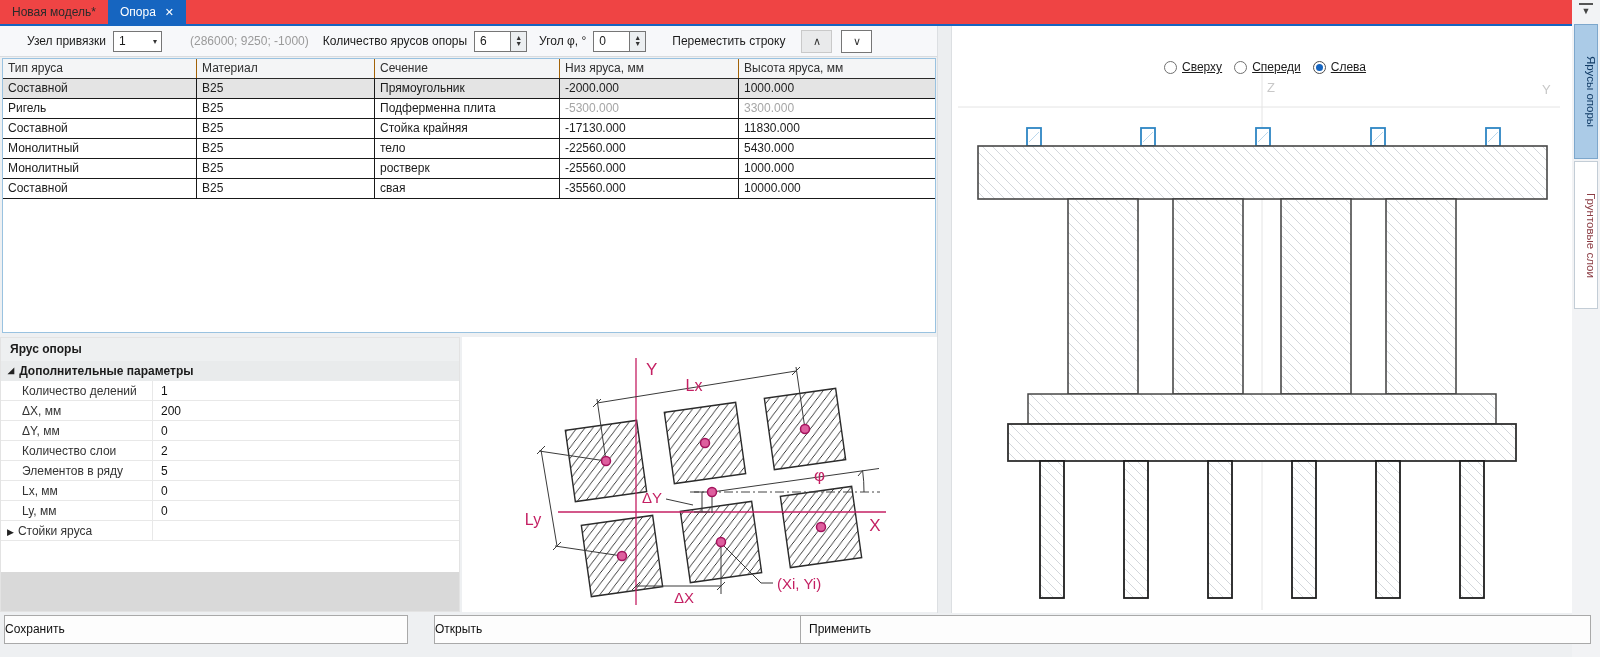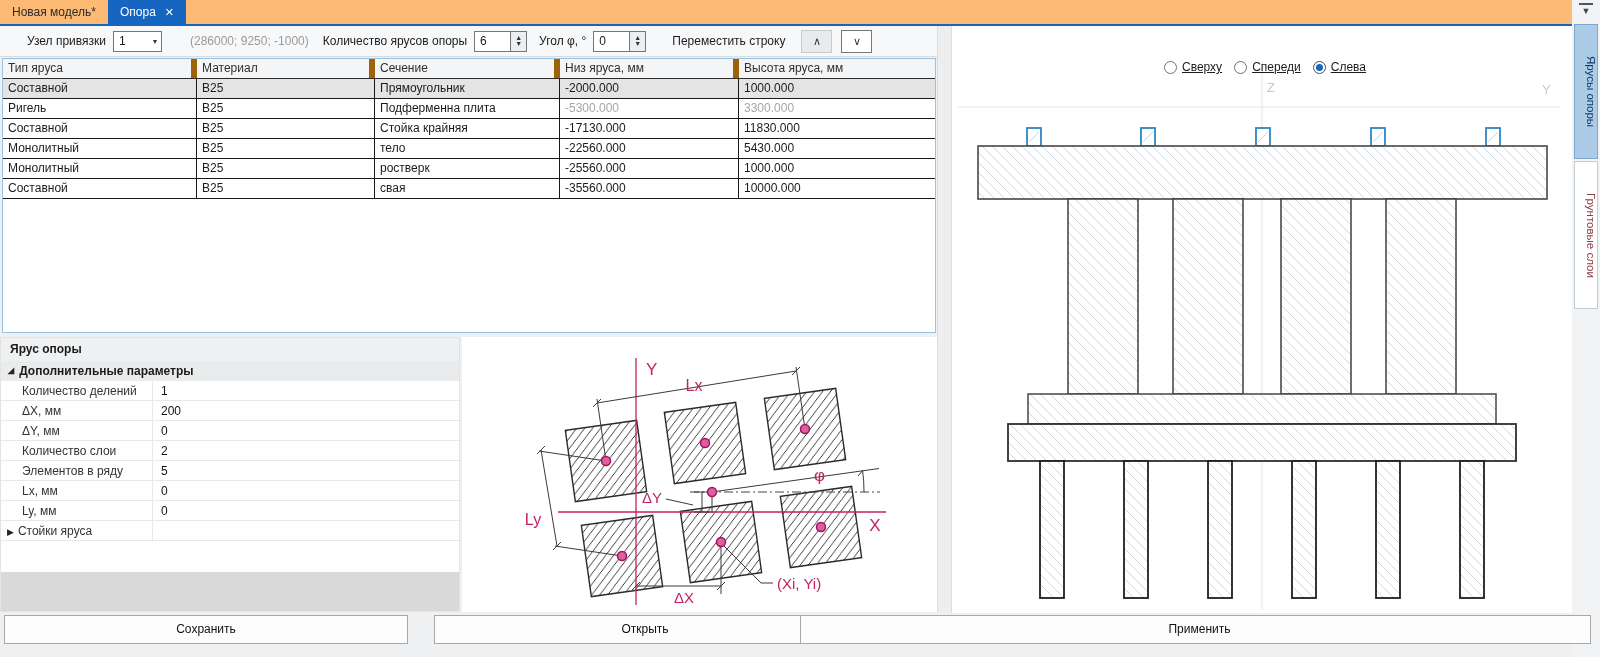--- a/index.html
+++ b/index.html
@@ -2,21 +2,21 @@
 <html><head>
 <meta charset="utf-8">
 <style>
   * { margin:0; padding:0; box-sizing:border-box; }
   html,body { width:1600px; height:657px; overflow:hidden; }
   body { background:#eef0f2; font-family:"Liberation Sans", sans-serif; font-size:12px; color:#1b1b1b; }
   .app { position:relative; width:1600px; height:657px; }
 
   
   .tabbar { position:absolute; left:0; top:0; width:1584px; height:26px;
-            background:#fdba74; border-bottom:2px solid #1665c0; display:flex; align-items:flex-start; }
+            background:#ef4444; border-bottom:2px solid #1665c0; display:flex; align-items:flex-start; }
   .doc-tab { height:24px; line-height:24px; padding:0 12px; color:#2b2b2b; cursor:default; }
   .doc-tab.active { background:#1665c0; color:#fff; display:flex; align-items:center; gap:9px; }
   .doc-tab .close { font-size:11px; line-height:1; }
 
   
   .toolbar { position:absolute; left:0; top:26px; width:1572px; height:31px; background:#f7f8fa;
              border-bottom:1px solid #d9dcdf; display:flex; align-items:center; padding-left:27px; }
   .tb-label { margin-right:7px; white-space:nowrap; }
   .coords { color:#9a9a9a; margin:0 14px 0 26px; white-space:nowrap; }
   .combo { width:49px; height:21px; background:#fff; border:1px solid #767676; display:flex;
@@ -28,21 +28,21 @@
                   display:flex; flex-direction:column; align-items:center; justify-content:center; }
   .spin .arrows span { font-size:7px; line-height:6px; color:#333; }
   .mini-btn { width:31px; height:23px; border:1px solid #c9c9c9; background:#e9eaeb; margin-left:9px;
               display:flex; align-items:center; justify-content:center; font-size:11px; color:#333; }
   .mini-btn.outlined { background:#fff; border:1px solid #767676; }
 
   
   .table-panel { position:absolute; left:2px; top:58px; width:934px; height:275px; background:#fff; border:1px solid #99c2e0; }
   .trow { display:flex; height:20px; }
   .trow .c { border-right:1px solid #191919; padding:2px 0 0 5px; overflow:hidden; white-space:nowrap; }
-  .thead .c { border-right:6px solid #a16207; color:#2f2f2f; }
+  .thead .c { border-right:1px solid #a16207; color:#2f2f2f; }
   .thead { background:#f4f5f6; border-bottom:1px solid #2a2a2a; }
   .tbody .trow { border-bottom:1px solid #191919; background:#fff; }
   .tbody .trow.selected { background:#e4e4e4; }
   .tbody .trow.muted .num { color:#a6a6a6; }
   .c0 { width:194px; } .c1 { width:178px; } .c2 { width:185px; } .c3 { width:179px; } .c4 { flex:1; border-right:none !important; }
 
   
   .prop-panel { position:absolute; left:0; top:337px; width:460px; height:275px; background:#fff; border:1px solid #e3e3e3; }
   .pg-title { height:23px; line-height:23px; background:#eef0f1; font-weight:bold; padding-left:9px; }
   .pg-group { height:20px; line-height:20px; background:#e9ebec; font-weight:bold; display:flex; align-items:center; }
@@ -71,21 +71,21 @@
   .pin .bar { display:block; border-top:2px solid #555; margin-bottom:-2px; }
   .pin .tri { font-size:9px; line-height:10px; }
   .vtab { position:absolute; left:2px; width:24px; writing-mode:vertical-rl; text-align:center;
           font-size:11.5px; background:#fff; border:1px solid #c3cdd6; color:#8b3d44; padding:6px 0; }
   .vtab.active { background:#abcbe7; border-color:#7da7cc; color:#123c66; }
   .vtab1 { top:24px; height:135px; }
   .vtab2 { top:161px; height:148px; }
 
   
   .footer-btn { position:absolute; top:615px; height:29px; background:#fdfdfd; border:1px solid #a9a9a9;
-                text-align:center; line-height:27px; color:#111; }
+                text-align:left; line-height:27px; color:#111; }
   .btn-save  { left:4px;   width:404px; }
   .btn-open  { left:434px; width:422px; }
   .btn-apply { left:800px; width:791px;padding-left:8px; }
 
   svg text { font-family:"Liberation Sans", sans-serif; }
 </style>
 </head>
 <body>
 
 <div class="app">

